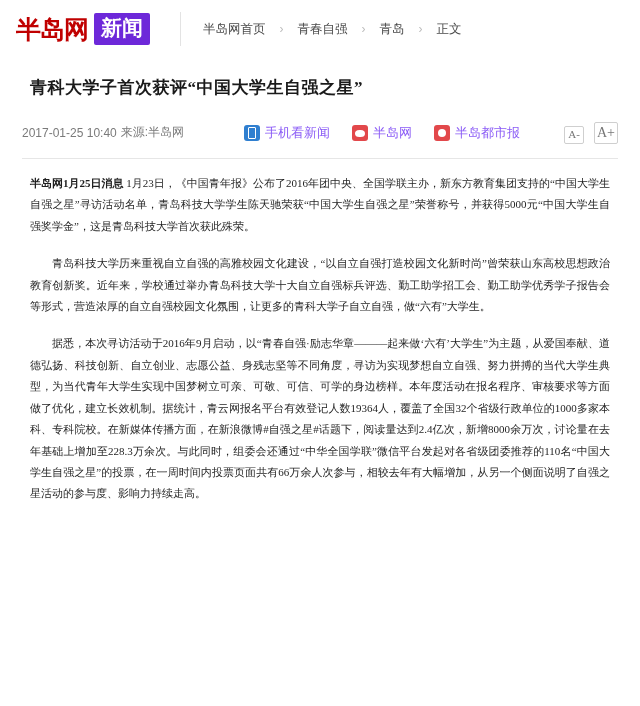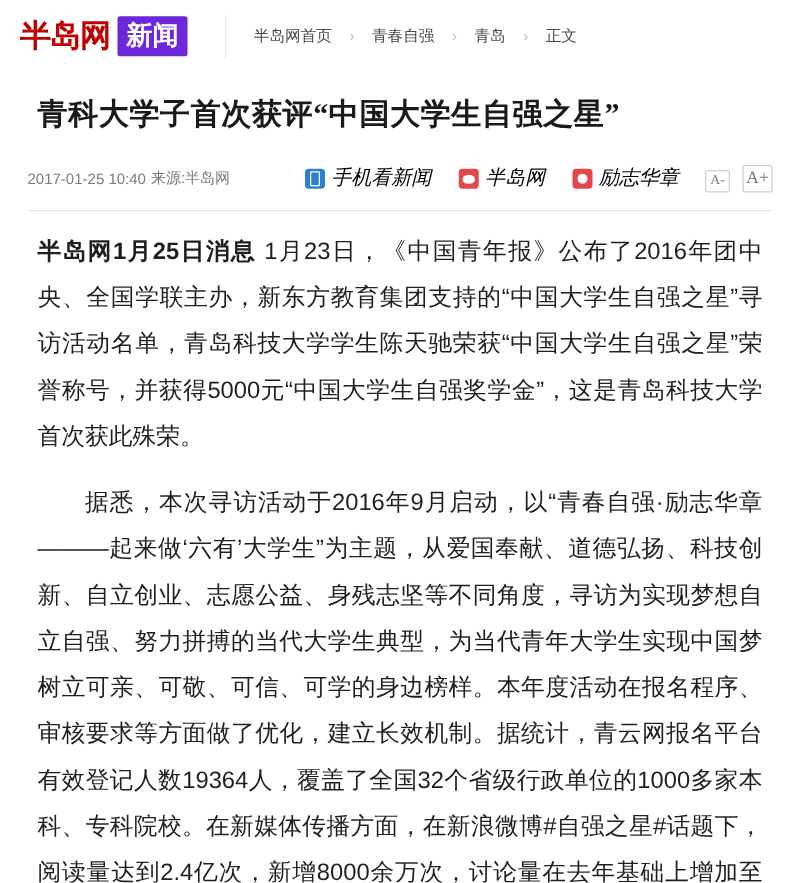--- a/index.html
+++ b/index.html
@@ -77,21 +77,21 @@
     margin: 0 14px;
     font-size: 12px;
   }
 
   
   .title-wrap {
     padding: 18px 30px 0 30px;
   }
   h1.article-title {
     margin: 0;
-    font-size: 24px;
+    font-size: 17px;
     line-height: 1.4;
     font-weight: bold;
     color: #1a1a1a;
     font-family: "Liberation Serif", serif;
     letter-spacing: 0.5px;
   }
 
   .meta-row {
     margin-top: 20px;
     padding: 0 22px;
@@ -109,24 +109,23 @@
   }
   .meta-mid {
     display: flex;
     align-items: center;
     margin-left: 60px;
     gap: 22px;
   }
   .share-item {
     display: flex;
     align-items: center;
-    font-size: 16px;
-    color: #000000;
+    font-size: 13px;
+    color: #8b5cf6;
     white-space: nowrap;
-    font-style: italic;
   }
   .ico {
     display: inline-block;
     width: 16px;
     height: 16px;
     margin-right: 5px;
     border-radius: 3px;
     position: relative;
     flex: 0 0 auto;
   }
@@ -194,26 +193,26 @@
     margin: 12px 22px 0 22px;
     border-top: 1px solid #e6e6e6;
   }
 
   
   .content {
     padding: 14px 30px 0 30px;
   }
   .content p {
     margin: 0 0 16px 0;
-    font-size: 19px;
+    font-size: 11px;
     line-height: 1.95;
     color: #1f1f1f;
     text-align: justify;
     text-justify: inter-ideograph;
-    font-family: Liberation Sans, sans-serif;
+    font-family: Liberation Serif, serif;
   }
   .content p.lead {
     text-indent: 0;
   }
   .lead b {
     font-weight: bold;
   }
   .indent {
     text-indent: 2em;
   }
@@ -252,30 +251,31 @@
       <span class="share-item">
         <span class="ico ico-phone"></span>
         <span>手机看新闻</span>
       </span>
       <span class="share-item">
         <span class="ico ico-weibo"></span>
         <span>半岛网</span>
       </span>
       <span class="share-item">
         <span class="ico ico-app"></span>
-        <span>励志华章</span>
+        <span>半岛都市报</span>
       </span>
     </div>
 
     <div class="meta-right">
       <button class="fontbtn small">A-</button>
       <button class="fontbtn big">A+</button>
     </div>
   </div>
 
   <div class="hr"></div>
 
   <div class="content">
     <p class="lead indent"><b>半岛网1月25日消息</b><span>  1月23日，《中国青年报》公布了2016年团中央、全国学联主办，新东方教育集团支持的“中国大学生自强之星”寻访活动名单，青岛科技大学学生陈天驰荣获“中国大学生自强之星”荣誉称号，并获得5000元“中国大学生自强奖学金”，这是青岛科技大学首次获此殊荣。</span></p>
+    <p class="indent">青岛科技大学历来重视自立自强的高雅校园文化建设，“以自立自强打造校园文化新时尚”曾荣获山东高校思想政治教育创新奖。近年来，学校通过举办青岛科技大学十大自立自强标兵评选、勤工助学招工会、勤工助学优秀学子报告会等形式，营造浓厚的自立自强校园文化氛围，让更多的青科大学子自立自强，做“六有”大学生。</p>
     <p class="indent">据悉，本次寻访活动于2016年9月启动，以“青春自强·励志华章———起来做‘六有’大学生”为主题，从爱国奉献、道德弘扬、科技创新、自立创业、志愿公益、身残志坚等不同角度，寻访为实现梦想自立自强、努力拼搏的当代大学生典型，为当代青年大学生实现中国梦树立可亲、可敬、可信、可学的身边榜样。本年度活动在报名程序、审核要求等方面做了优化，建立长效机制。据统计，青云网报名平台有效登记人数19364人，覆盖了全国32个省级行政单位的1000多家本科、专科院校。在新媒体传播方面，在新浪微博#自强之星#话题下，阅读量达到2.4亿次，新增8000余万次，讨论量在去年基础上增加至228.3万余次。与此同时，组委会还通过“中华全国学联”微信平台发起对各省级团委推荐的110名“中国大学生自强之星”的投票，在一周时间内投票页面共有66万余人次参与，相较去年有大幅增加，从另一个侧面说明了自强之星活动的参与度、影响力持续走高。</p>
   </div>
 
 </div>
 
 </body></html>

